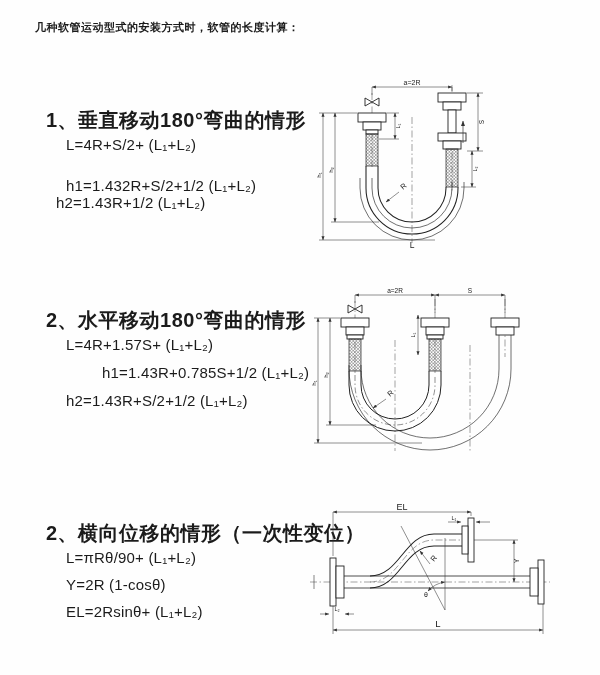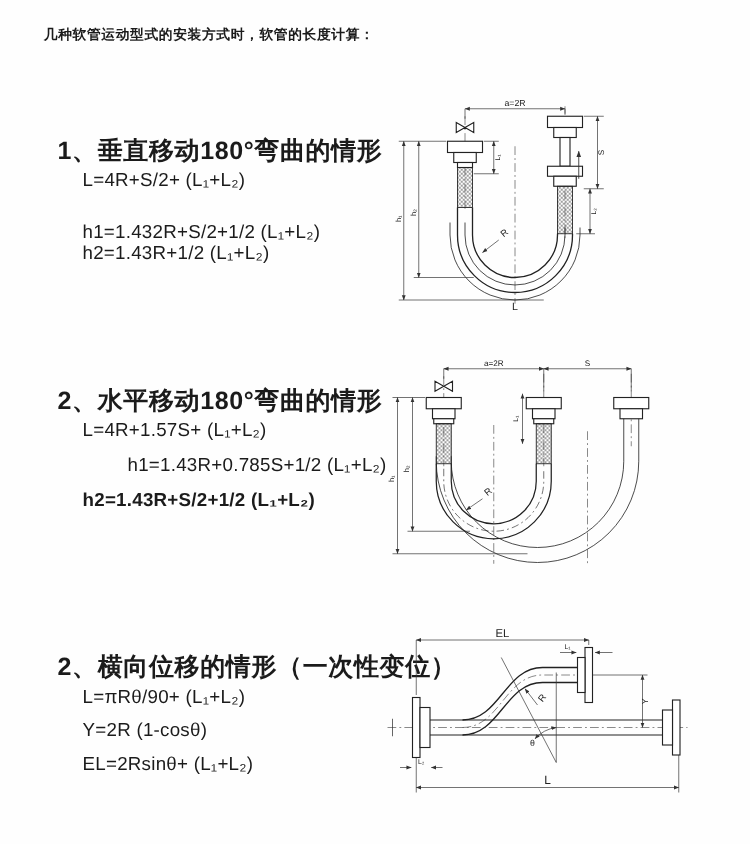--- a/index.html
+++ b/index.html
@@ -9,26 +9,26 @@
     color:#1b1b1b;overflow:hidden;
   }
   .abs{position:absolute;white-space:nowrap;}
   .doc-title{left:35px;top:20px;font-size:11px;font-weight:700;letter-spacing:.5px;}
   .sec-heading{font-size:20px;font-weight:600;letter-spacing:.5px;}
   .formula{font-size:15px;font-weight:500;letter-spacing:.2px;}
   
   .s1-h{left:46px;top:107px;}
   .s1-f0{left:66px;top:136px;}
   .s1-f1{left:66px;top:165px;margin-top:12px;}
-  .s1-f2{left:66px;top:194px;}
+  .s1-f2{left:56px;top:194px;}
   
   .s2-h{left:46px;top:307px;text-align:center;}
   .s2-f0{left:66px;top:336px;}
   .s2-f1{left:66px;top:364px;margin-left:36px;}
-  .s2-f2{left:66px;top:392px;font-weight:bold;}
+  .s2-f2{left:66px;top:392px;}
   
   .s3-h{left:46px;top:520px;}
   .s3-f0{left:66px;top:549px;}
   .s3-f1{left:66px;top:576px;}
   .s3-f2{left:66px;top:603px;}
   
   .d1{left:315px;top:75px;}
   .d2{left:310px;top:285px;}
   .d3{left:300px;top:498px;}
   svg{display:block;}

